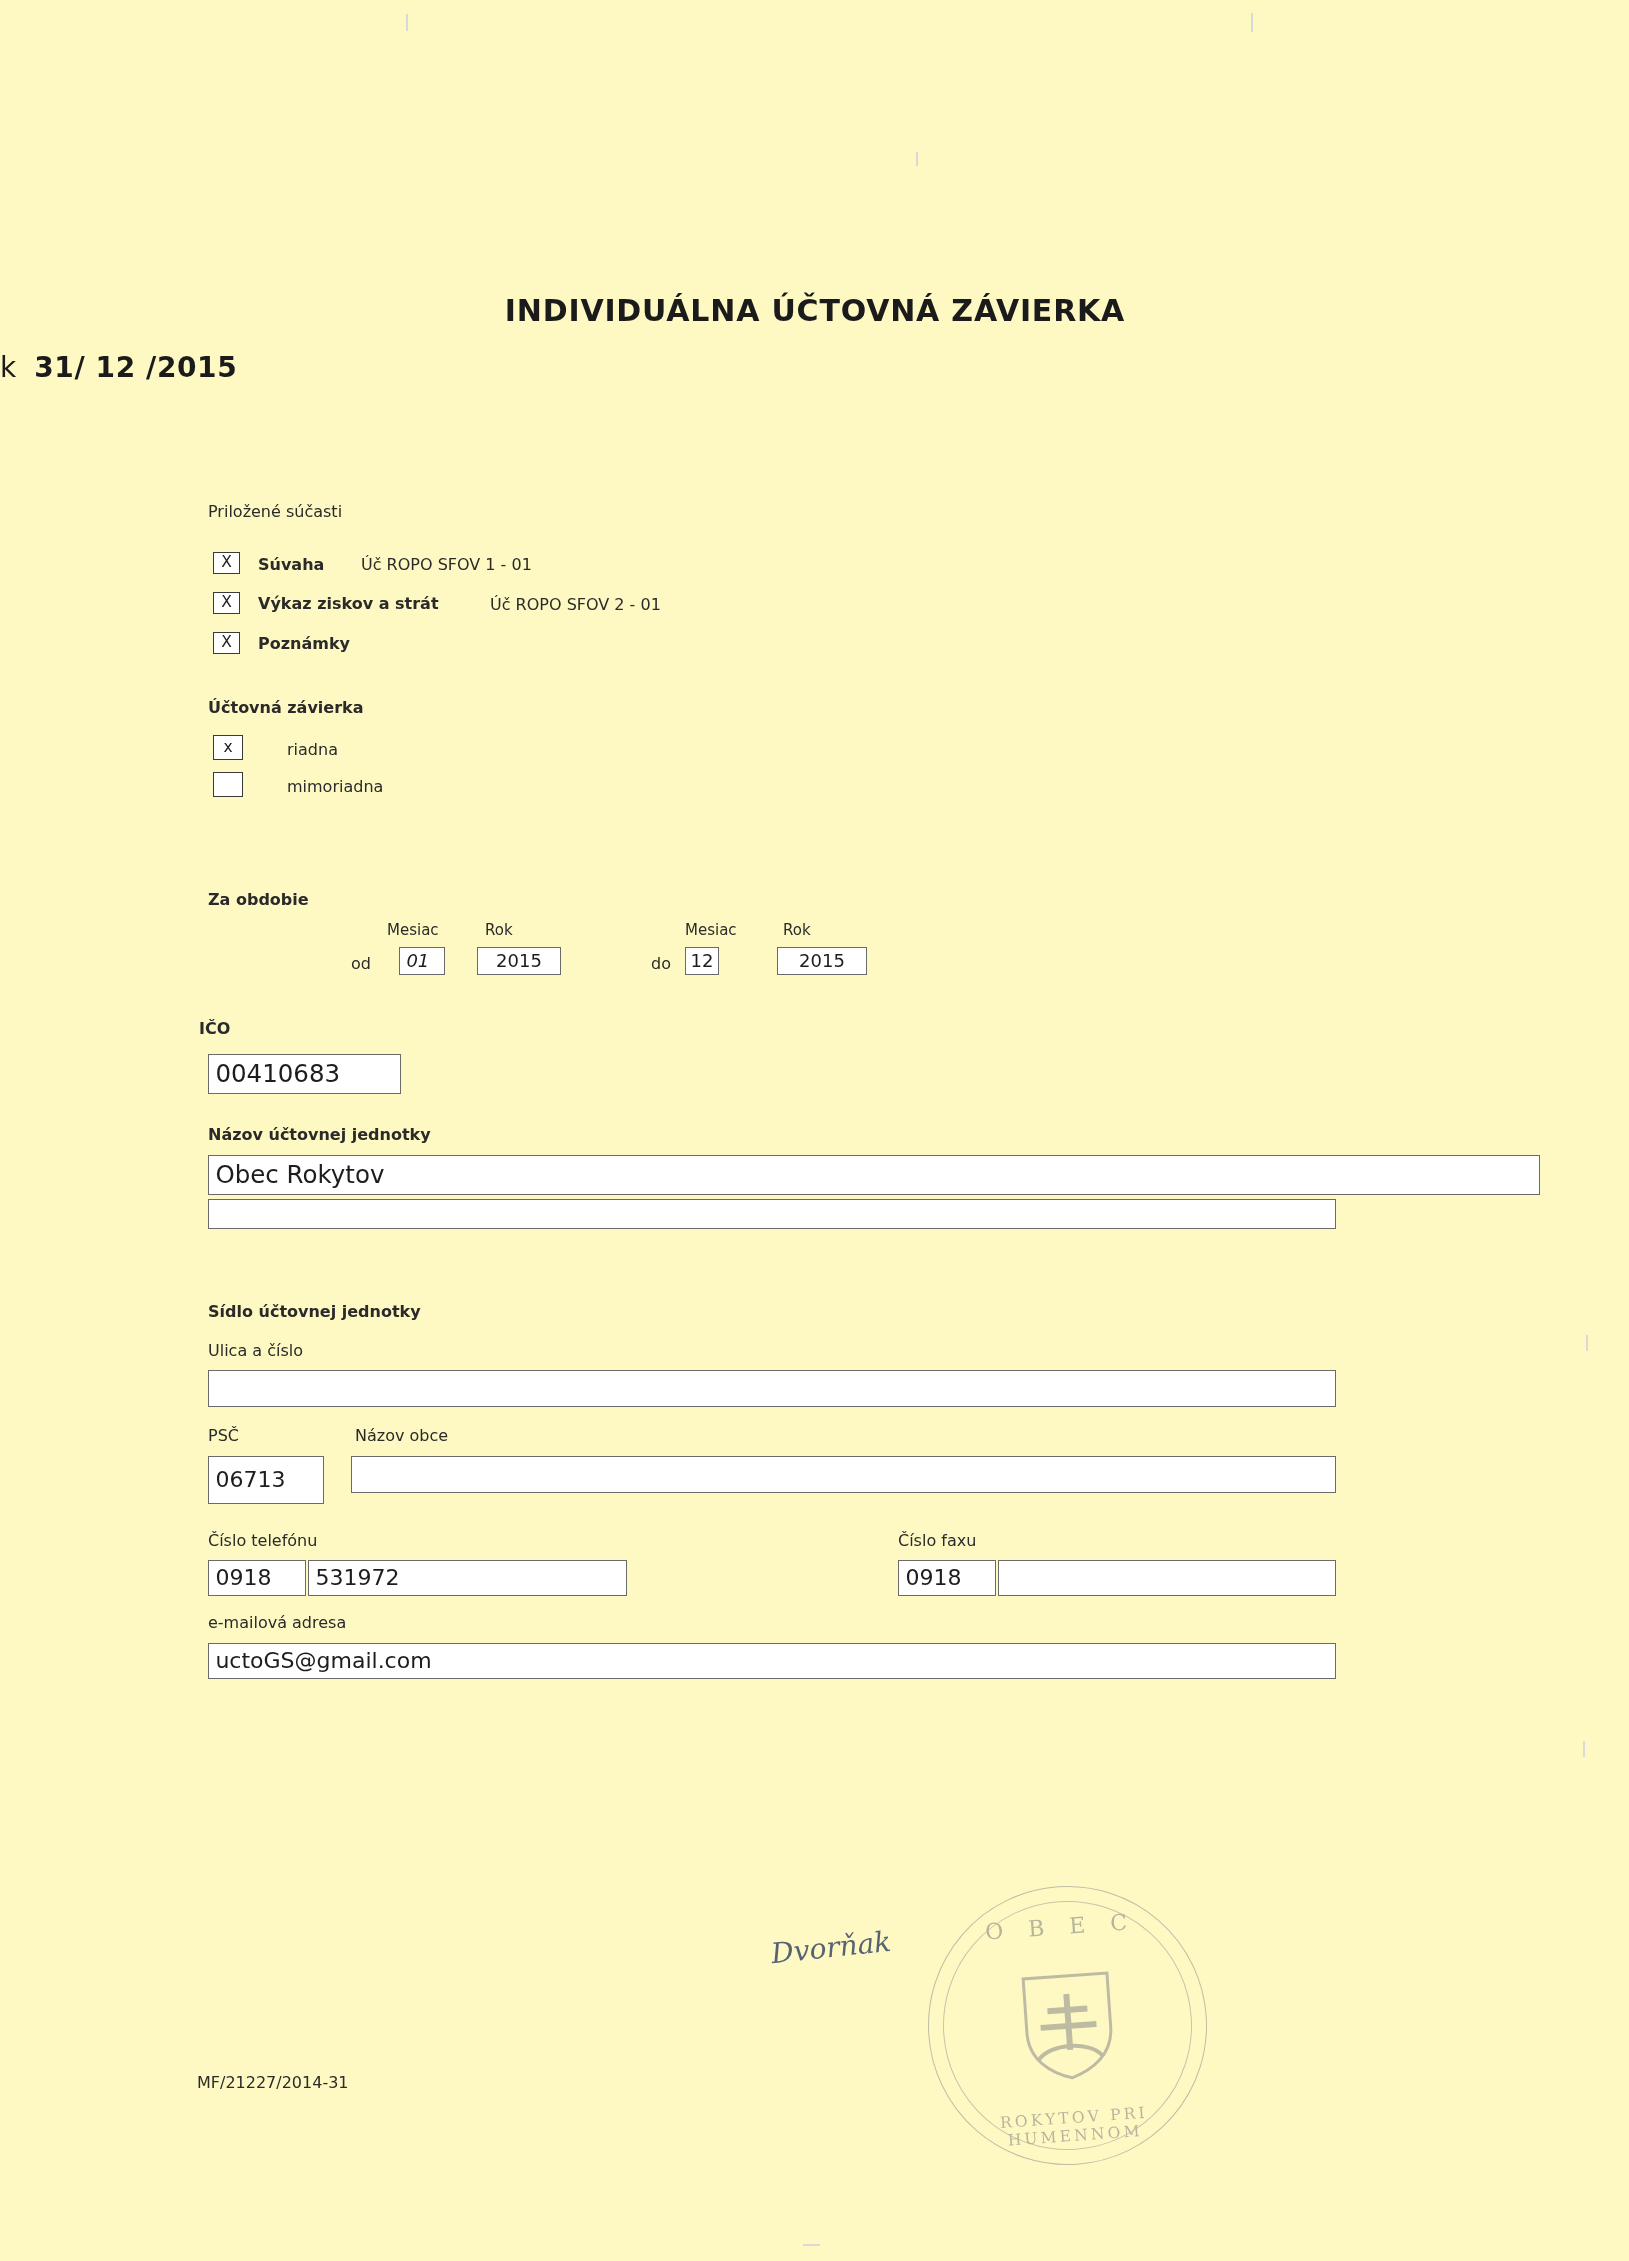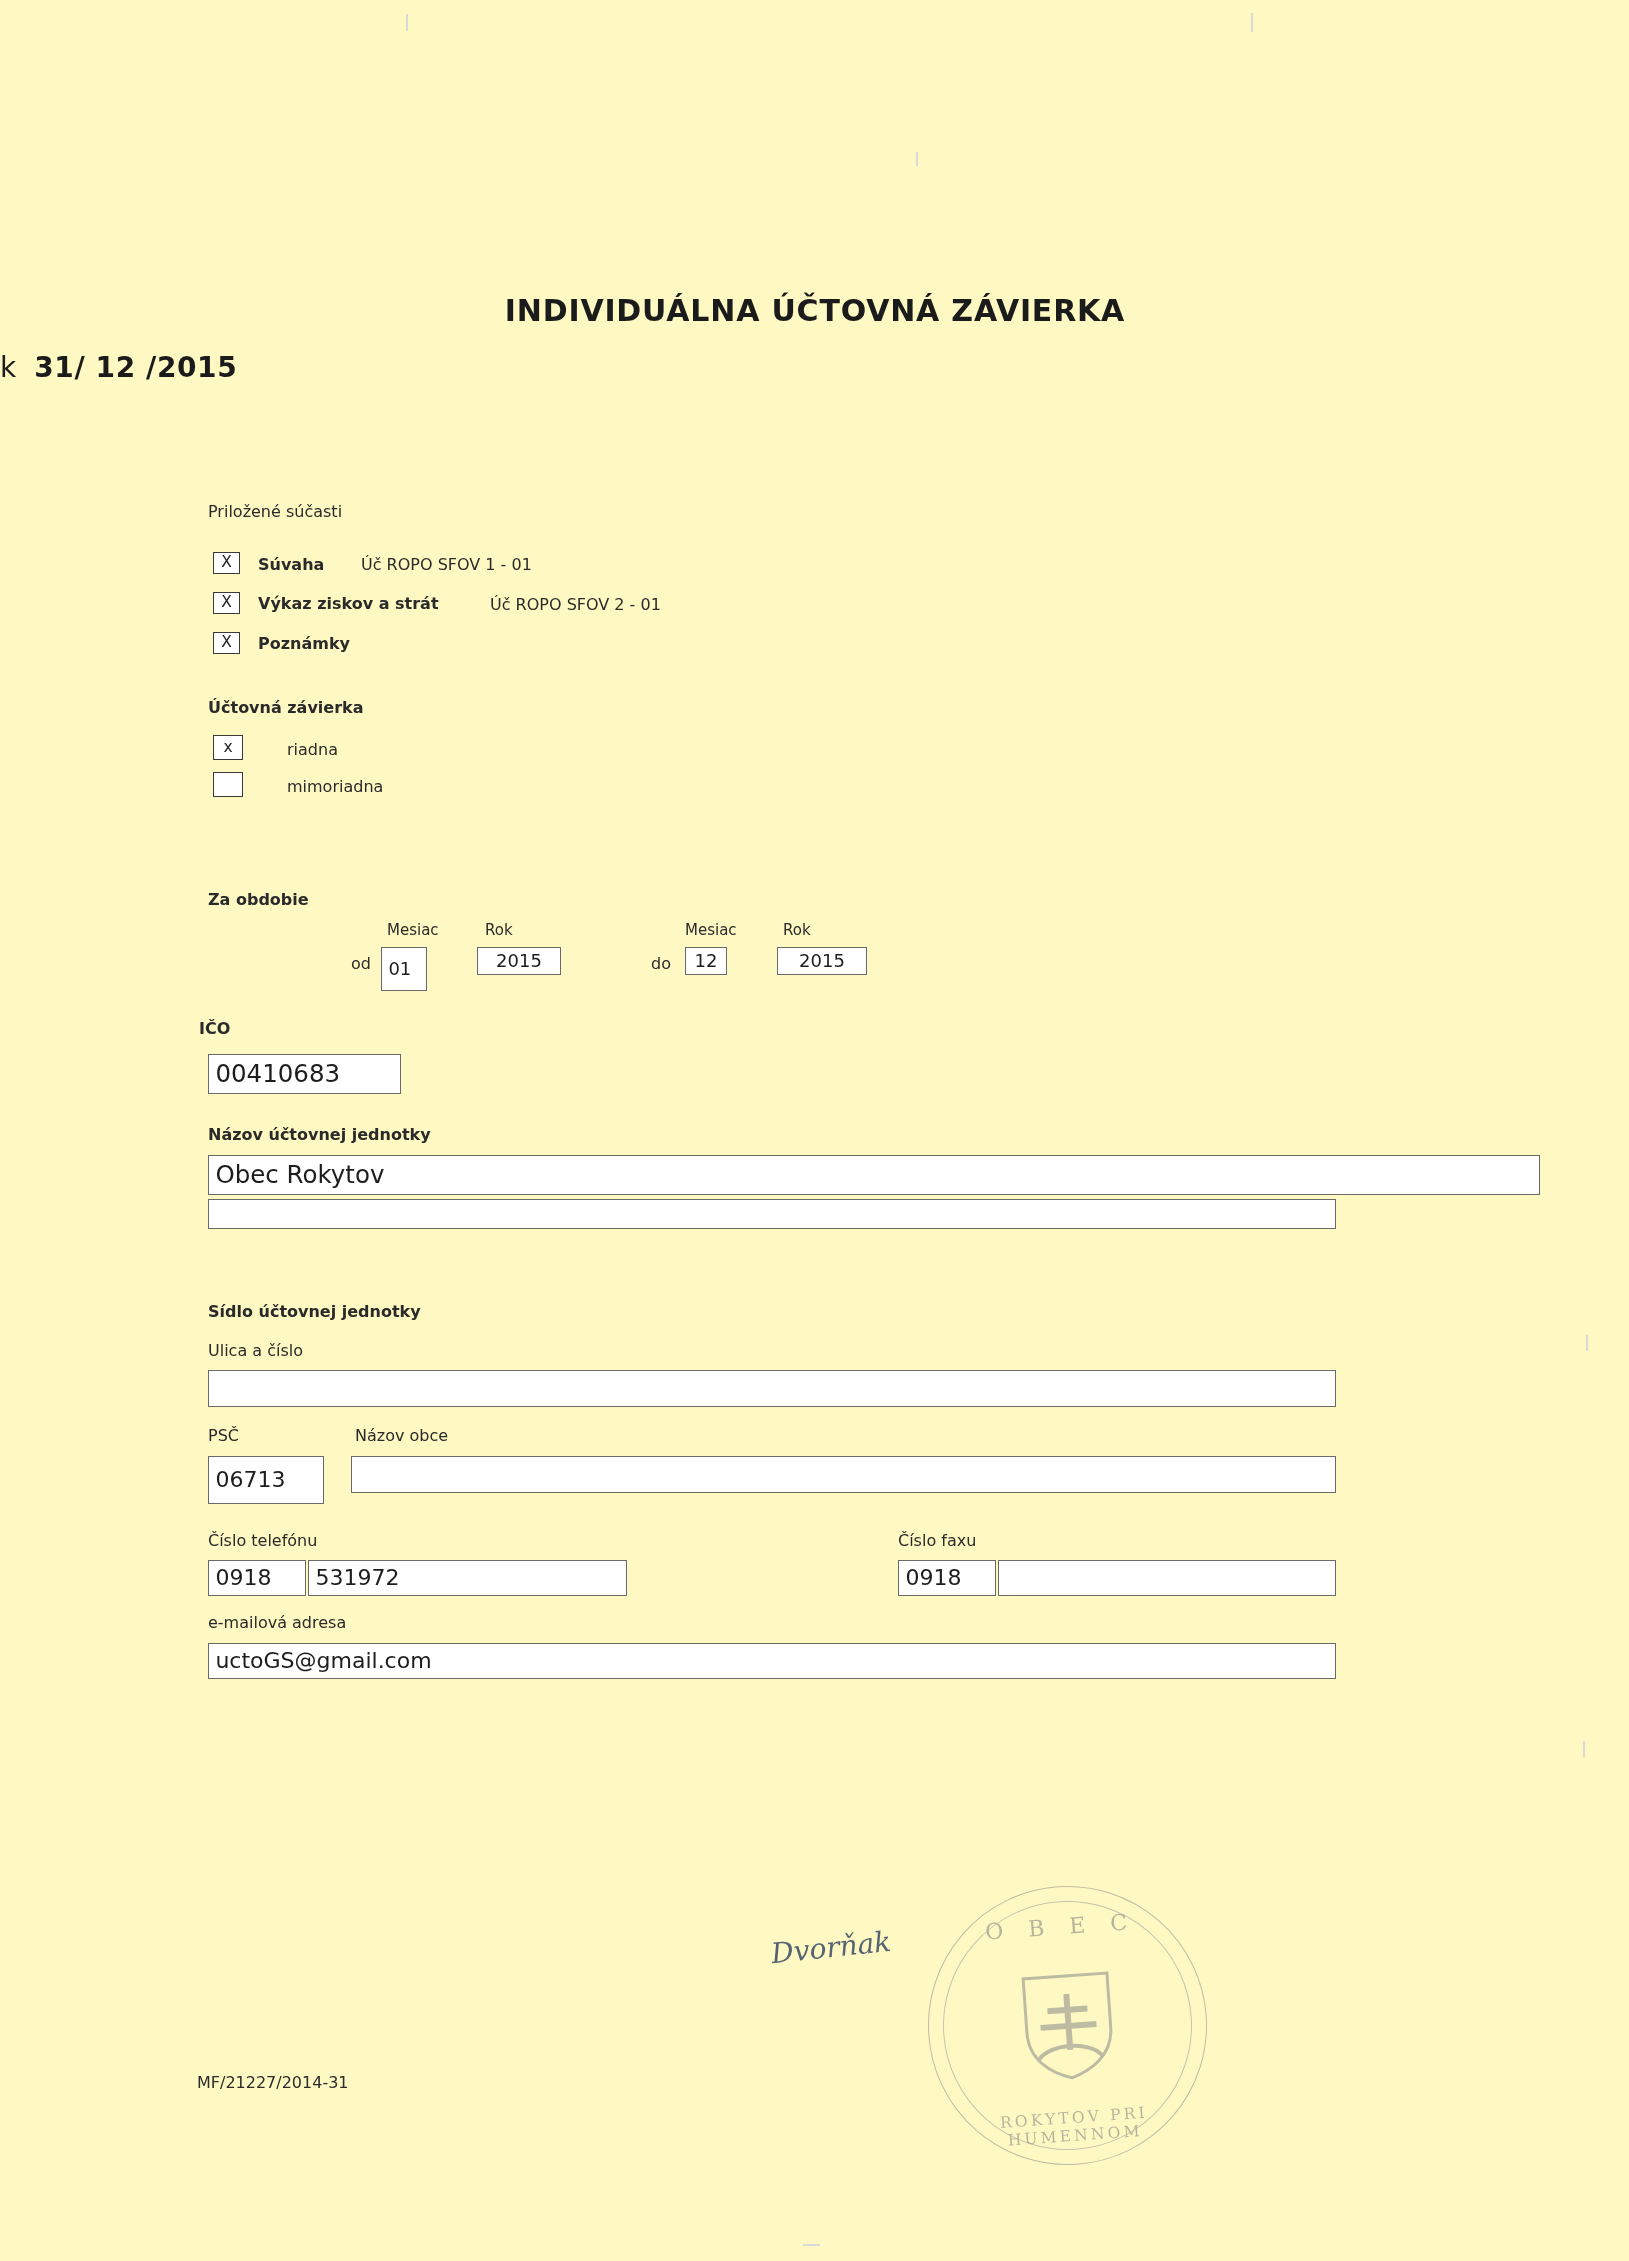--- a/index.html
+++ b/index.html
@@ -211,25 +211,25 @@
   <div class="lbl" style="left:287px; top:777px;">mimoriadna</div>
 
   <div class="lbl b" style="left:208px; top:890px;">Za obdobie</div>
 
   <div class="lbl sm" style="left:387px; top:921px;">Mesiac</div>
   <div class="lbl sm" style="left:485px; top:921px;">Rok</div>
   <div class="lbl sm" style="left:685px; top:921px;">Mesiac</div>
   <div class="lbl sm" style="left:783px; top:921px;">Rok</div>
 
   <div class="lbl" style="left:351px; top:954px;">od</div>
-  <div class="field" style="left:381px; top:947px; width:46px; height:44px;">01</div>
+  <div class="field" style="left:399px; top:947px; width:46px; height:28px;font-style:italic;">01</div>
   <div class="field" style="left:477px; top:947px; width:84px; height:28px; justify-content:center; padding-left:0;">2015</div>
 
   <div class="lbl" style="left:651px; top:954px;">do</div>
-  <div class="field" style="left:685px; top:947px; width:42px; height:28px; justify-content:center; padding-left:0;">12</div>
+  <div class="field" style="left:685px; top:947px; width:34px; height:28px; justify-content:center; padding-left:0;">12</div>
   <div class="field" style="left:777px; top:947px; width:90px; height:28px; justify-content:center; padding-left:0;">2015</div>
 
   <div class="lbl b" style="left:199px; top:1019px;">IČO</div>
   <div class="field big" style="left:208px; top:1054px; width:193px; height:40px;">00410683</div>
 
   <div class="lbl b" style="left:208px; top:1125px;">Názov účtovnej jednotky</div>
   <div class="field big" style="left:208px; top:1155px; width:1332px; height:40px;">Obec Rokytov</div>
   <div class="field big" style="left:208px; top:1199px; width:1128px; height:30px;"></div>
 
   <div class="lbl b" style="left:208px; top:1302px;">Sídlo účtovnej jednotky</div>

